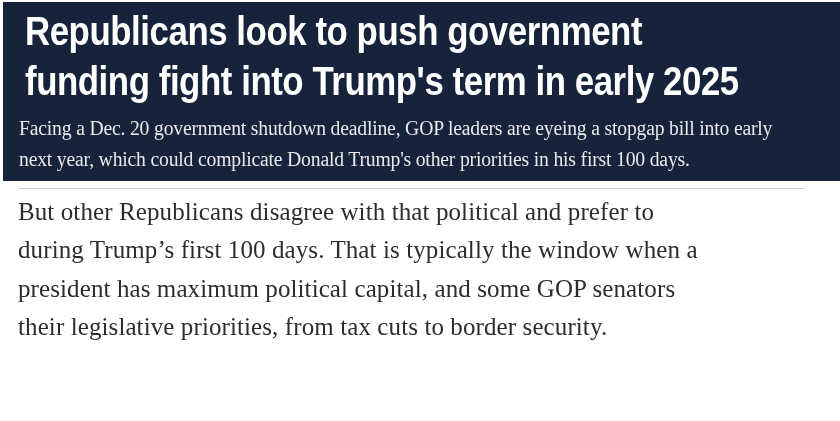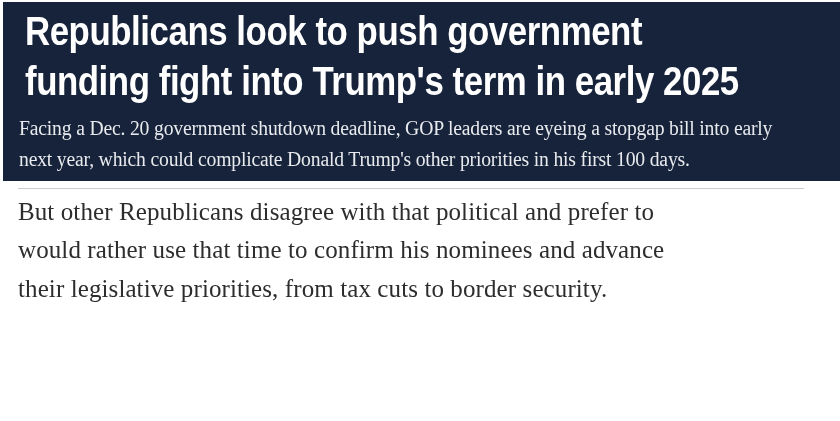--- a/index.html
+++ b/index.html
@@ -90,17 +90,18 @@
     <p class="dek">
       <span class="line">Facing a Dec. 20 government shutdown deadline, GOP leaders are eyeing a stopgap bill into early</span>
       <span class="line">next year, which could complicate Donald Trump's other priorities in his first 100 days.</span>
     </p>
   </header>
 
   <div class="divider"></div>
 
   <article class="article-body">
     <span class="body-line">But other Republicans disagree with that political and prefer to</span>
-    <span class="body-line">would rather use that time to confirm his nominees and advance</span>
+    <span class="body-line">during Trump’s first 100 days. That is typically the window when a</span>
+    <span class="body-line">president has maximum political capital, and some GOP senators</span>
     <span class="body-line">their legislative priorities, from tax cuts to border security.</span>
   </article>
 
 </div>
 
 </body></html>

